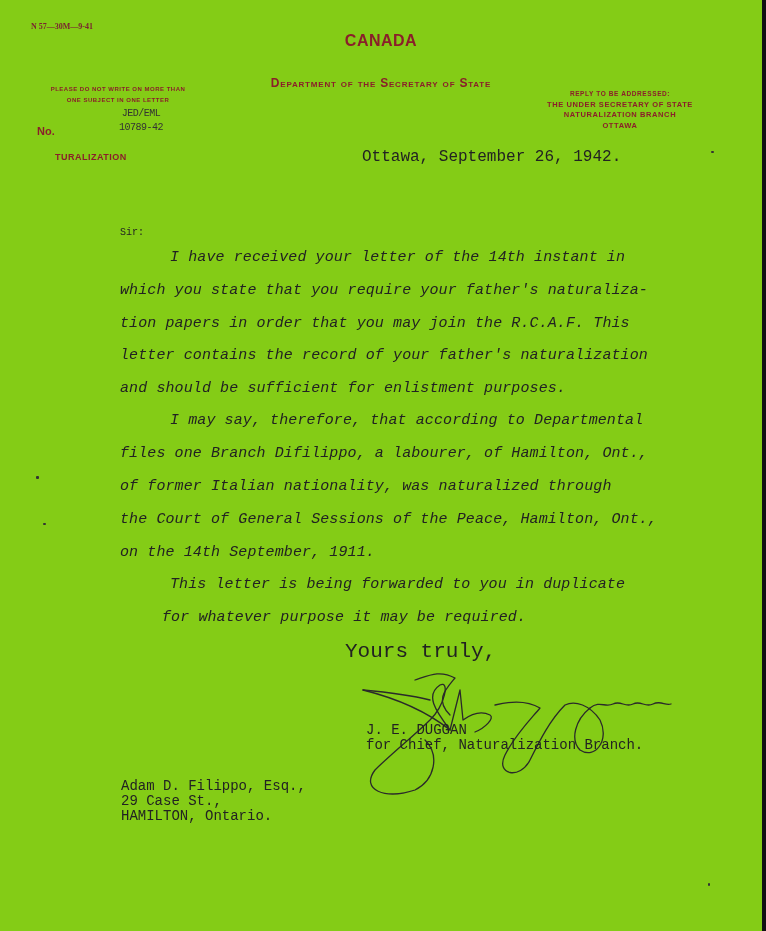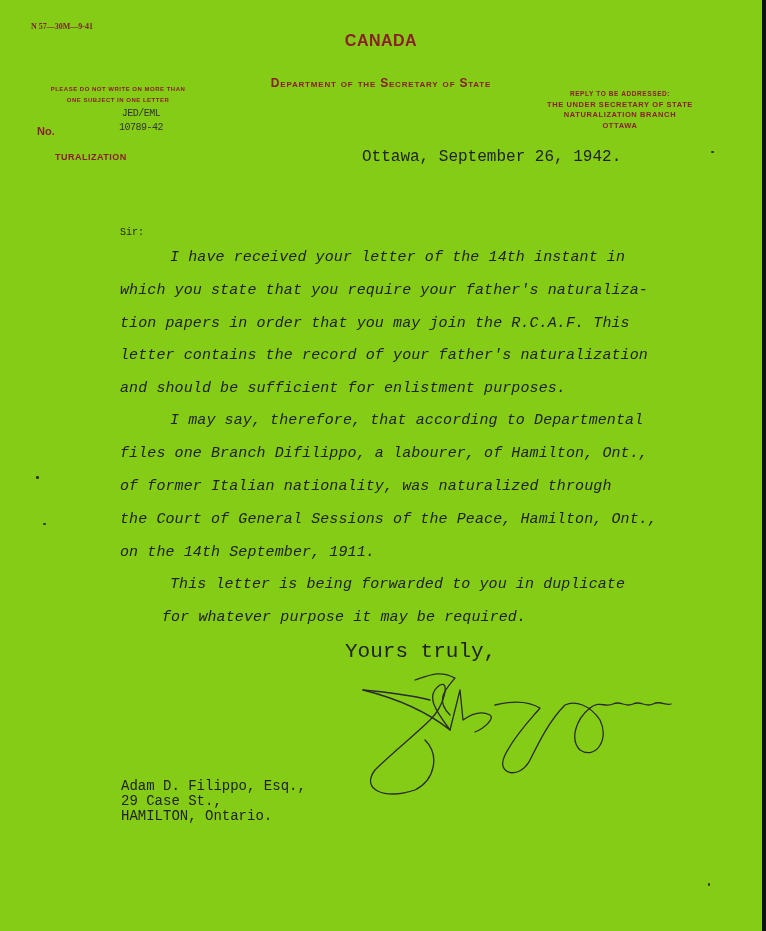--- a/index.html
+++ b/index.html
@@ -185,20 +185,24 @@
     <g fill="none" stroke="#2a2a2a" stroke-width="1.3" stroke-linecap="round" stroke-linejoin="round">
       <path d="M 8 30 C 40 38, 70 50, 95 70 C 80 50, 70 35, 85 25 C 95 20, 90 45, 75 60 C 60 75, 40 90, 20 110 C 5 130, 30 140, 60 130 C 80 120, 85 95, 70 80"></path>
       <path d="M 60 20 C 75 15, 85 10, 100 18 C 90 30, 80 40, 95 55"></path>
       <path d="M 95 70 L 105 30 L 108 60 C 115 55, 125 50, 135 55 C 140 58, 130 68, 120 72"></path>
       <path d="M 140 45 C 160 40, 175 42, 185 48 C 175 60, 160 75, 150 95 C 140 115, 165 120, 175 100 C 185 80, 195 60, 210 45 C 220 40, 235 45, 245 60 C 255 80, 240 100, 225 90 C 215 80, 220 60, 235 48"></path>
       <path d="M 235 48 C 245 40, 250 48, 258 44 C 266 40, 270 48, 278 44 C 286 40, 290 48, 298 44 C 306 40, 310 46, 316 44"></path>
       <path d="M 8 30 C 30 32, 55 35, 75 40"></path>
     </g>
   </svg>
 
+  <div class="abs signer">
+    <div>J. E. DUGGAN</div>
+    <div>for Chief, Naturalization Branch.</div>
+  </div>
 
   <div class="abs addressee">
     <div>Adam D. Filippo, Esq.,</div>
     <div>29 Case St.,</div>
     <div>HAMILTON, Ontario.</div>
   </div>
 
   <div class="speck" style="left:36px; top:476px; width:3px; height:3px;"></div>
   <div class="speck" style="left:43px; top:523px; width:3px; height:2px;"></div>
   <div class="speck" style="left:711px; top:151px; width:3px; height:2px;"></div>

